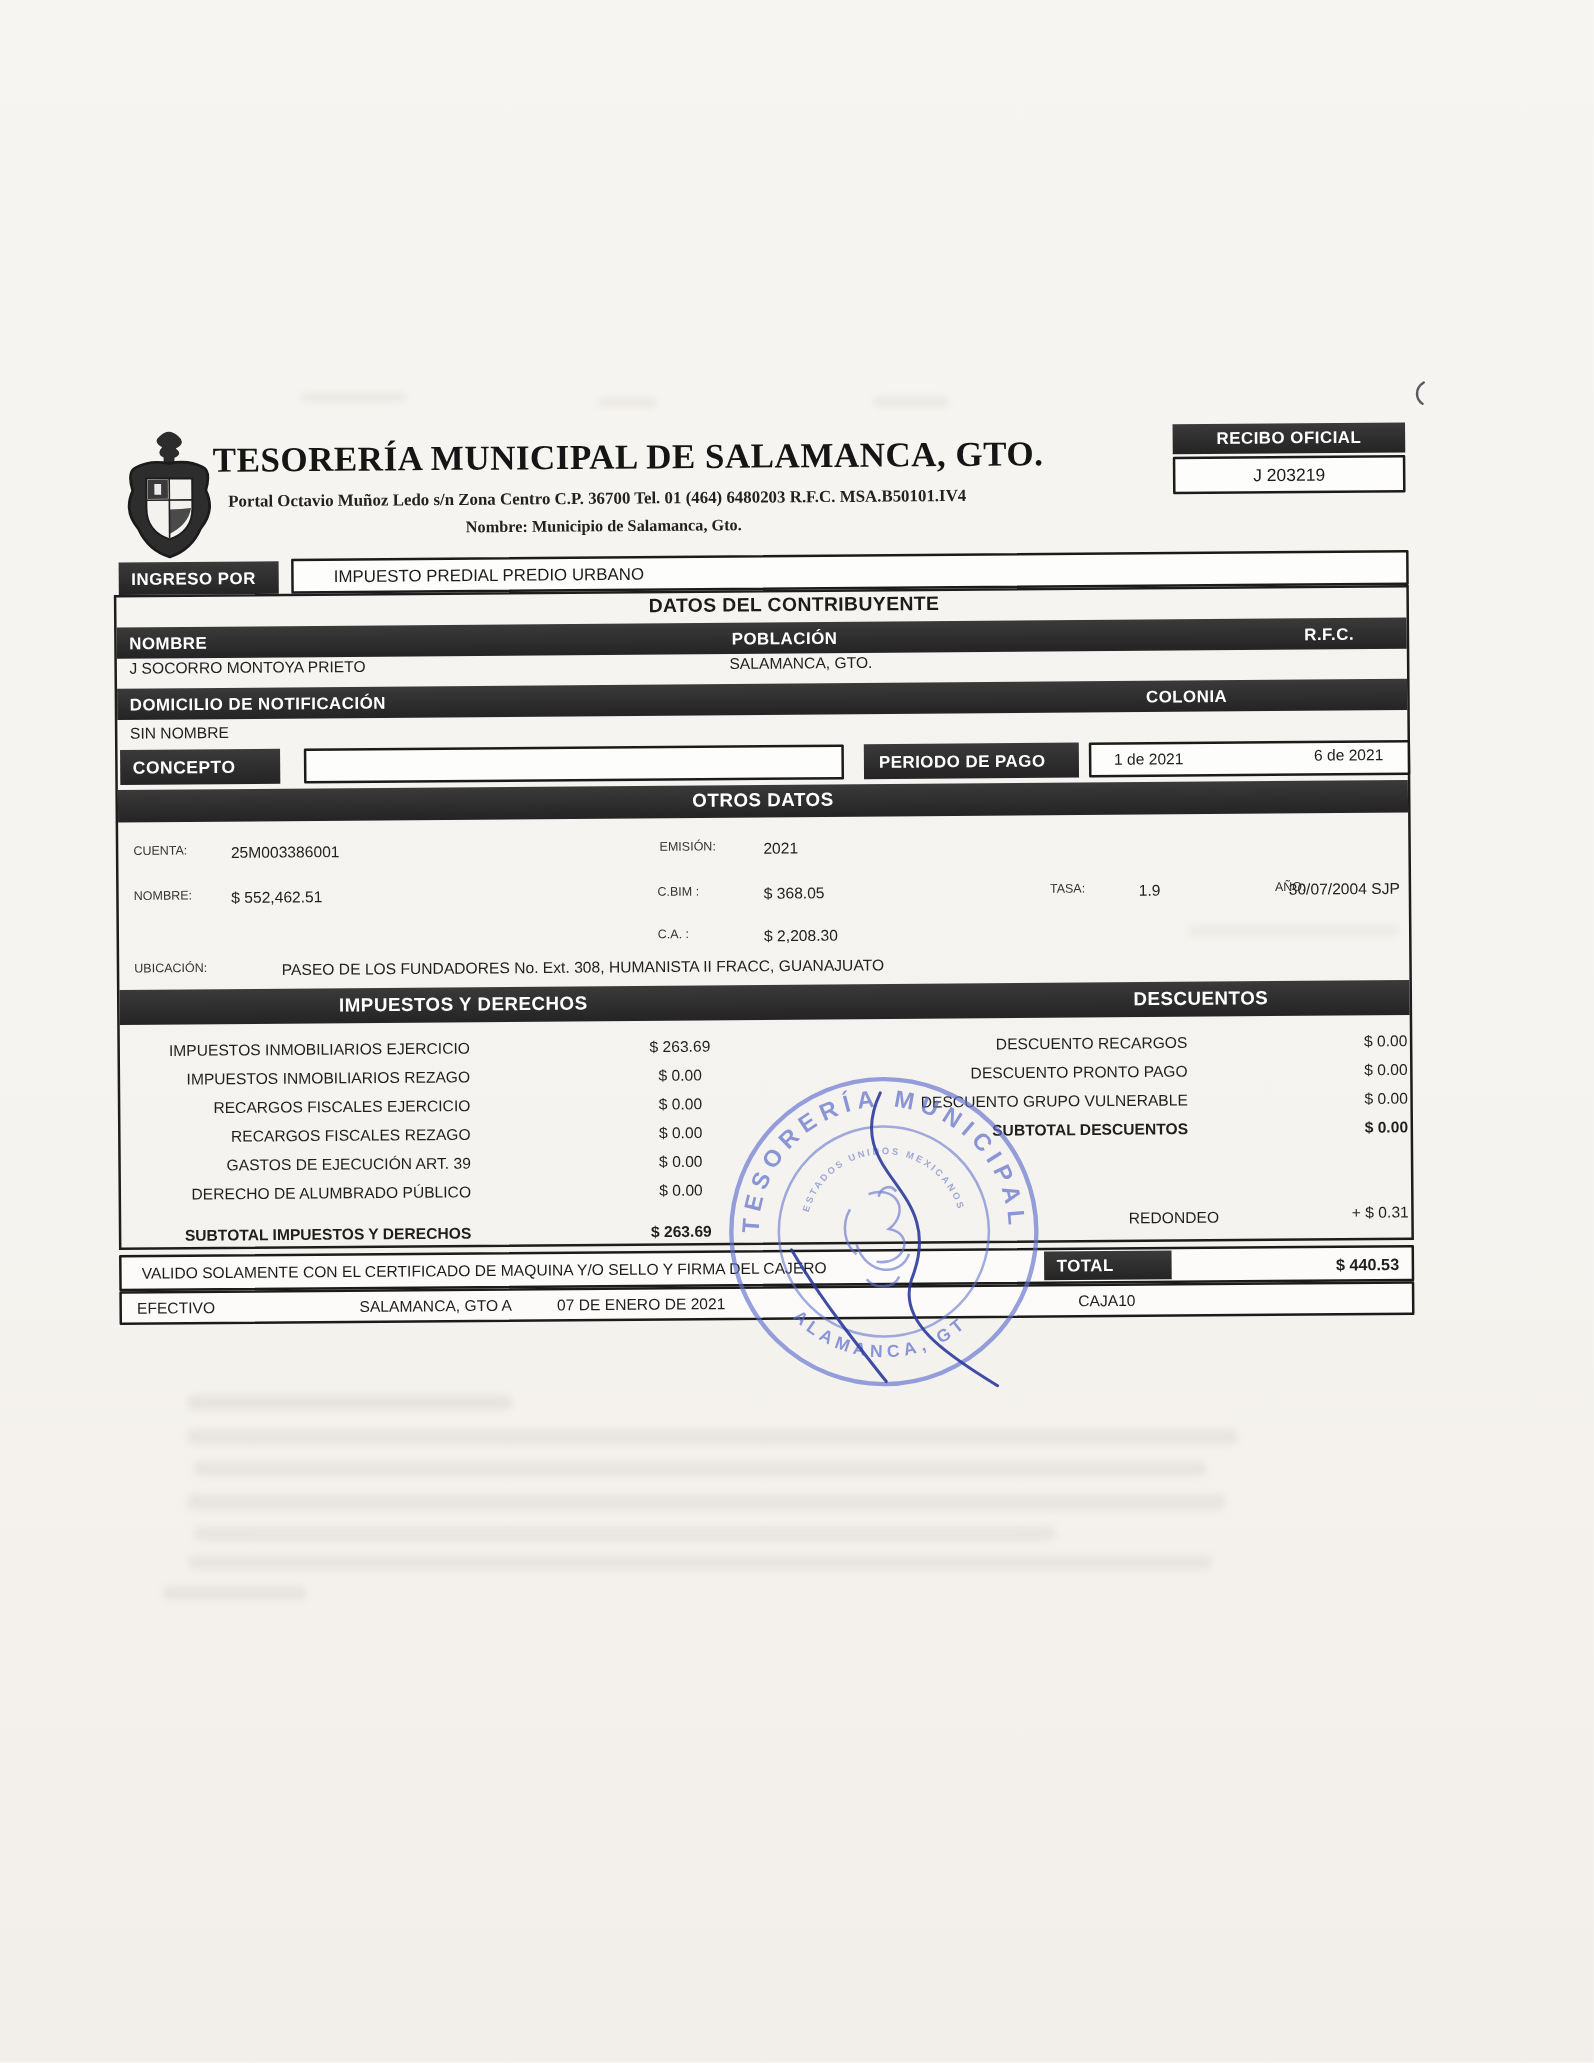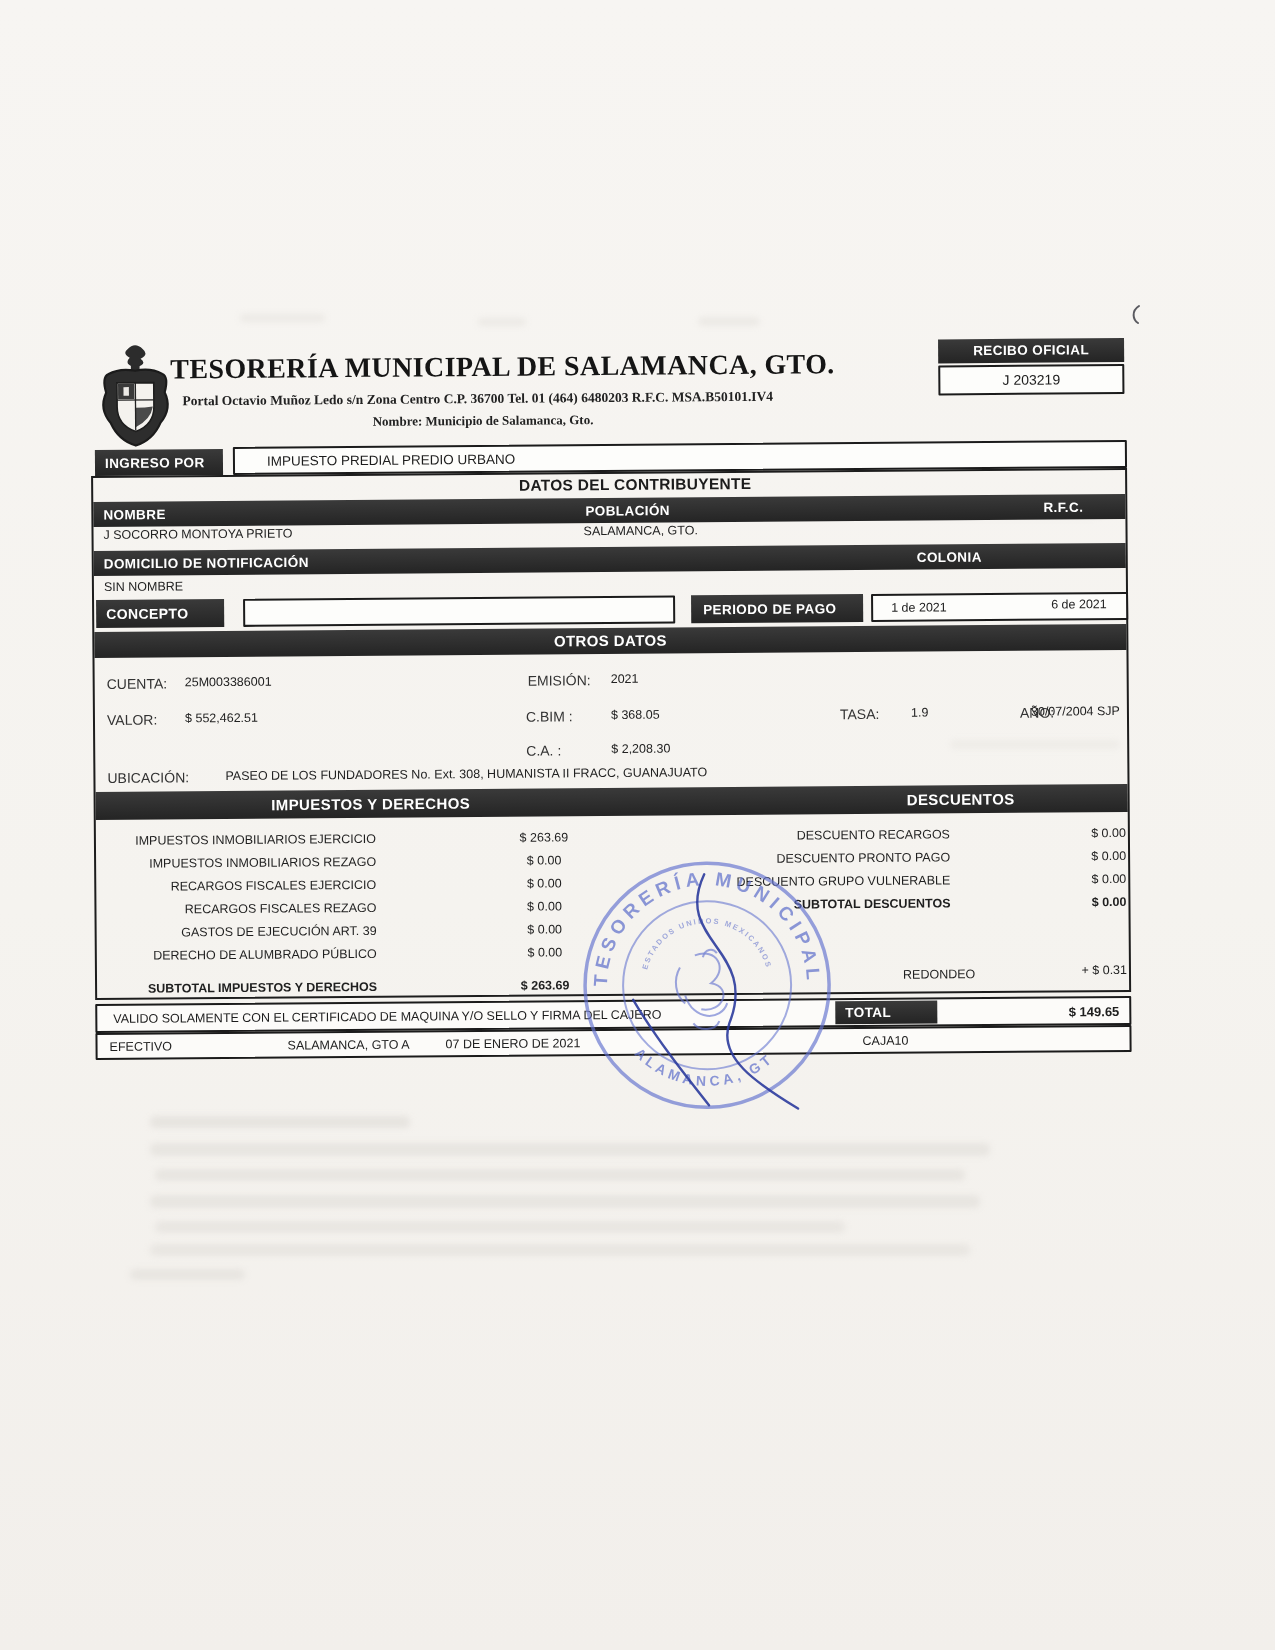--- a/index.html
+++ b/index.html
@@ -19,21 +19,21 @@
   .addr{font-family:"Liberation Serif",serif;font-weight:bold;font-size:13.5px;color:#222;white-space:nowrap;}
   .nameline{font-family:"Liberation Serif",serif;font-weight:bold;font-size:13px;color:#222;white-space:nowrap;}
   
   .bar{background:linear-gradient(#3a3a3a,#242424);color:#fff;font-weight:bold;font-size:13.5px;letter-spacing:.4px;}
   .bar .lab{position:absolute;top:50%;transform:translateY(-50%);white-space:nowrap;}
   .blk{background:linear-gradient(#3a3a3a,#242424);color:#fff;font-weight:bold;font-size:13.5px;
        display:flex;align-items:center;padding-left:10px;letter-spacing:.4px;box-sizing:border-box;}
   .field{border:2px solid #1b1b1b;background:#fdfdfb;border-radius:1px;box-sizing:border-box;}
   .frame{border:2px solid #1d1d1d;box-sizing:border-box;}
   .val{font-size:12.5px;color:#222;white-space:nowrap;}
-  .lbl{font-size:14px;color:#333;white-space:nowrap;}
+  .lbl{font-size:10px;color:#333;white-space:nowrap;}
   .b{font-weight:bold;}
   .center{text-align:center;}
   .itm-l{font-size:12.5px;color:#1f1f1f;text-align:right;white-space:nowrap;}
   .itm-r{font-size:12.5px;color:#1f1f1f;text-align:right;white-space:nowrap;}
   .amt{font-size:12.5px;color:#1f1f1f;text-align:center;white-space:nowrap;}
   .amt-r{font-size:12.5px;color:#1f1f1f;text-align:right;white-space:nowrap;}
   .ghost{position:absolute;background:#dcd9d4;filter:blur(3px);border-radius:5px;}
   .stampwrap{position:absolute;left:450px;top:500px;width:320px;height:300px;pointer-events:none;}
   .stamp-text{font-family:"Liberation Sans",sans-serif;font-weight:bold;fill:rgba(92,108,202,.85);}
 </style>
@@ -110,21 +110,21 @@
   </div>
 
   <div class="abs bar center" style="left:2px;top:290px;width:1032px;height:26px;line-height:26px;font-size:15px">OTROS DATOS</div>
 
   <div class="abs" style="left:0;top:316px;width:1036px;height:134px">
     <span class="abs lbl" style="left:14px;top:18px">CUENTA:</span>
     <span class="abs val" style="left:92px;top:18px">25M003386001</span>
     <span class="abs lbl" style="left:435px;top:18px">EMISIÓN:</span>
     <span class="abs val" style="left:518px;top:18px">2021</span>
 
-    <span class="abs lbl" style="left:14px;top:54px">VALOR:</span>
+    <span class="abs lbl" style="left:14px;top:54px">NOMBRE:</span>
     <span class="abs val" style="left:92px;top:54px">$ 552,462.51</span>
     <span class="abs lbl" style="left:433px;top:54px">C.BIM :</span>
     <span class="abs val" style="left:518px;top:54px">$ 368.05</span>
     <span class="abs lbl" style="left:747px;top:54px">TASA:</span>
     <span class="abs val" style="left:818px;top:54px">1.9</span>
     <span class="abs lbl" style="left:927px;top:54px">AÑO:</span>
     <span class="abs val" style="left:938px;top:54px">30/07/2004 SJP</span>
 
     <span class="abs lbl" style="left:433px;top:88px">C.A.  :</span>
     <span class="abs val" style="left:518px;top:88px">$ 2,208.30</span>
@@ -164,21 +164,21 @@
     <span class="abs amt-r" style="left:932px;top:538px;width:100px">$ 0.00</span>
     <span class="abs itm-r b" style="left:600px;top:561px;width:256px">SUBTOTAL DESCUENTOS</span>
     <span class="abs amt-r b" style="left:932px;top:561px;width:100px">$ 0.00</span>
     <span class="abs itm-r" style="left:808px;top:632px">REDONDEO</span>
     <span class="abs amt-r" style="left:932px;top:629px;width:100px">+ $ 0.31</span>
   </div>
 
   <div class="abs field" style="left:0px;top:662px;width:1036px;height:29px;background:#fcfbf9">
     <span class="abs" style="left:16px;top:6px;font-size:12.5px;white-space:nowrap">VALIDO SOLAMENTE CON EL CERTIFICADO DE MAQUINA Y/O SELLO Y FIRMA DEL CAJERO</span>
     <div class="abs blk center" style="left:738px;top:1px;width:102px;height:23px;">TOTAL</div>
-    <span class="abs amt-r b" style="left:912px;top:6px;width:110px;font-size:13px">$ 149.65</span>
+    <span class="abs amt-r b" style="left:912px;top:6px;width:110px;font-size:13px">$ 440.53</span>
   </div>
 
   <div class="abs field" style="left:0px;top:691px;width:1036px;height:27px;background:#fcfbf9">
     <span class="abs val" style="left:12px;top:5px">EFECTIVO</span>
     <span class="abs val" style="left:190px;top:5px">SALAMANCA, GTO A</span>
     <span class="abs val" style="left:348px;top:5px">07 DE ENERO DE 2021</span>
     <span class="abs val" style="left:765px;top:5px">CAJA10</span>
   </div>
 
   <div class="stampwrap">

